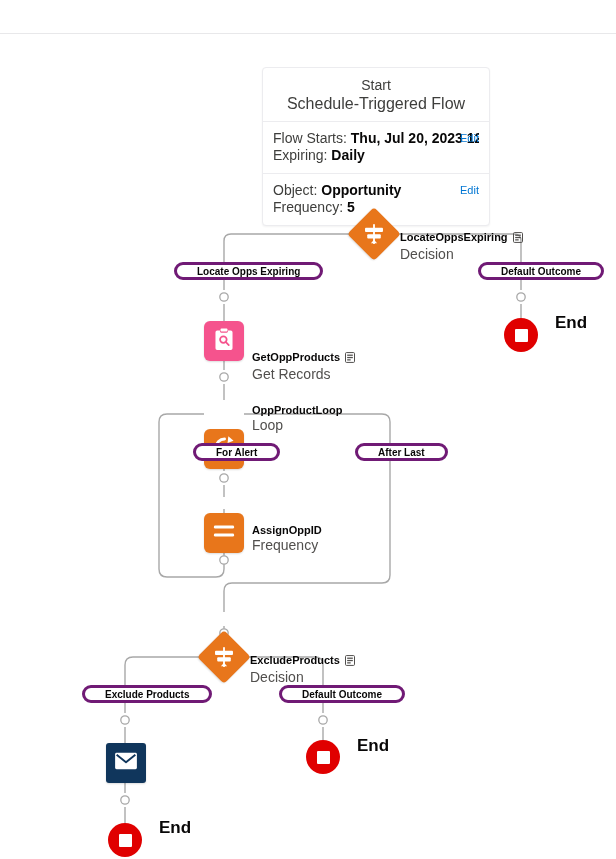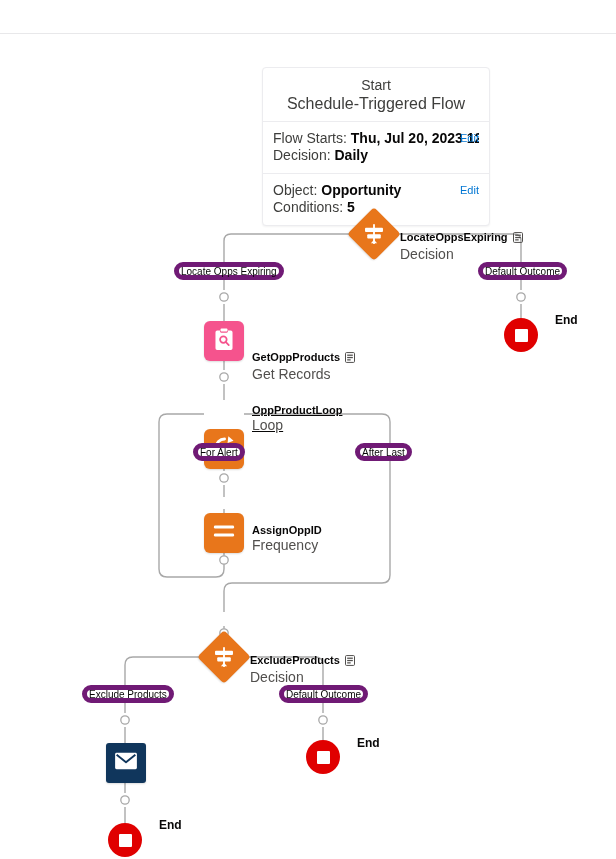--- a/index.html
+++ b/index.html
@@ -168,41 +168,41 @@
     line-height: 15px;
     margin-top: 1px;
   }
   .api-badge {
     display: inline-block;
     vertical-align: -2px;
     margin-left: 5px;
   }
   .endlabel {
     position: absolute;
-    font-size: 12px;
+    font-size: 17px;
     font-weight: bold;
     color: #080707;
     white-space: nowrap;
     padding-left: 10px;
   }
 
   
   .pill {
     position: absolute;
     height: 18px;
-    border: 5px solid #701a75;
+    border: 3px solid #701a75;
     border-radius: 10px;
     background: #ffffff;
     font-size: 10px;
-    font-weight: normal;
+    font-weight: bold;
     color: #080707;
     display: flex;
     align-items: center;
     justify-content: center;
-    padding: 0 2px;
+    padding: 0 20px;
     white-space: nowrap;
     cursor: pointer;
     box-sizing: border-box;
   }
 </style>
 </head>
 <body>
 
 <div id="top-divider"></div>
 <div id="right-rail-divider"></div>
@@ -273,33 +273,33 @@
       <div class="start-sub">Schedule-Triggered Flow</div>
     </div>
 
     <div class="start-section">
       <div class="edit-link e1">Edit</div>
       <div class="start-row">
         <span>Flow Starts:</span>
         <b>Thu, Jul 20, 2023 12:15:...</b>
       </div>
       <div class="start-row">
-        <span>Decision:</span>
+        <span>Expiring:</span>
         <b>Daily</b>
       </div>
     </div>
 
     <div class="start-section">
       <div class="edit-link e2">Edit</div>
       <div class="start-row">
         <span>Object:</span>
         <b>Opportunity</b>
       </div>
       <div class="start-row">
-        <span>Conditions:</span>
+        <span>Frequency:</span>
         <b>5</b>
       </div>
     </div>
   </div>
 
   <div class="diamond" style="left:355px; top:181px;"></div>
   <div class="diamond-glyph" style="left:355px; top:181px;">
     <svg width="22" height="22" viewBox="0 0 24 24" xmlns="http://www.w3.org/2000/svg">
       <g fill="#ffffff">
         <rect x="11" y="1" width="2" height="22" rx="1"></rect>
@@ -352,21 +352,21 @@
   </div>
 
   <div class="tile loop" style="left:204px; top:395px;">
     <span>
       <svg width="25" height="25" viewBox="0 0 26 26" xmlns="http://www.w3.org/2000/svg">
         <path d="M13 4.2 a8.8 8.8 0 1 0 8.8 8.8" fill="none" stroke="#ffffff" stroke-width="3.1" stroke-linecap="round"></path>
         <path d="M17.0 1.2 L22.4 6.0 L16.2 8.2 Z" fill="#ffffff"></path>
       </svg>
     </span>
   </div>
-  <div class="nodelabel" style="left:252px; top:369px;text-decoration:underline;">
+  <div class="nodelabel" style="left:252px; top:369px;">
     <div class="n-name">OppProductLoop</div>
     <div class="n-type">Loop</div>
   </div>
 
   <div class="pill" style="left:193px; top:409px;">For Alert</div>
   <div class="pill" style="left:355px; top:409px;">After Last</div>
 
   <div class="tile assignment" style="left:204px; top:479px;">
     <span>
       <svg width="22" height="14" viewBox="0 0 24 15" xmlns="http://www.w3.org/2000/svg">

